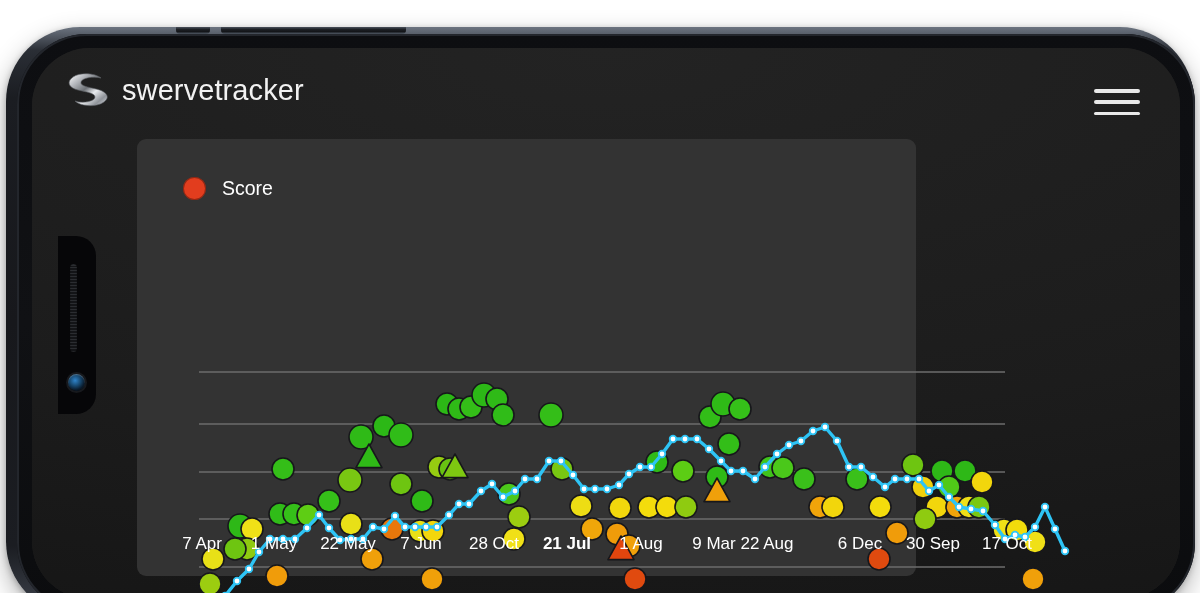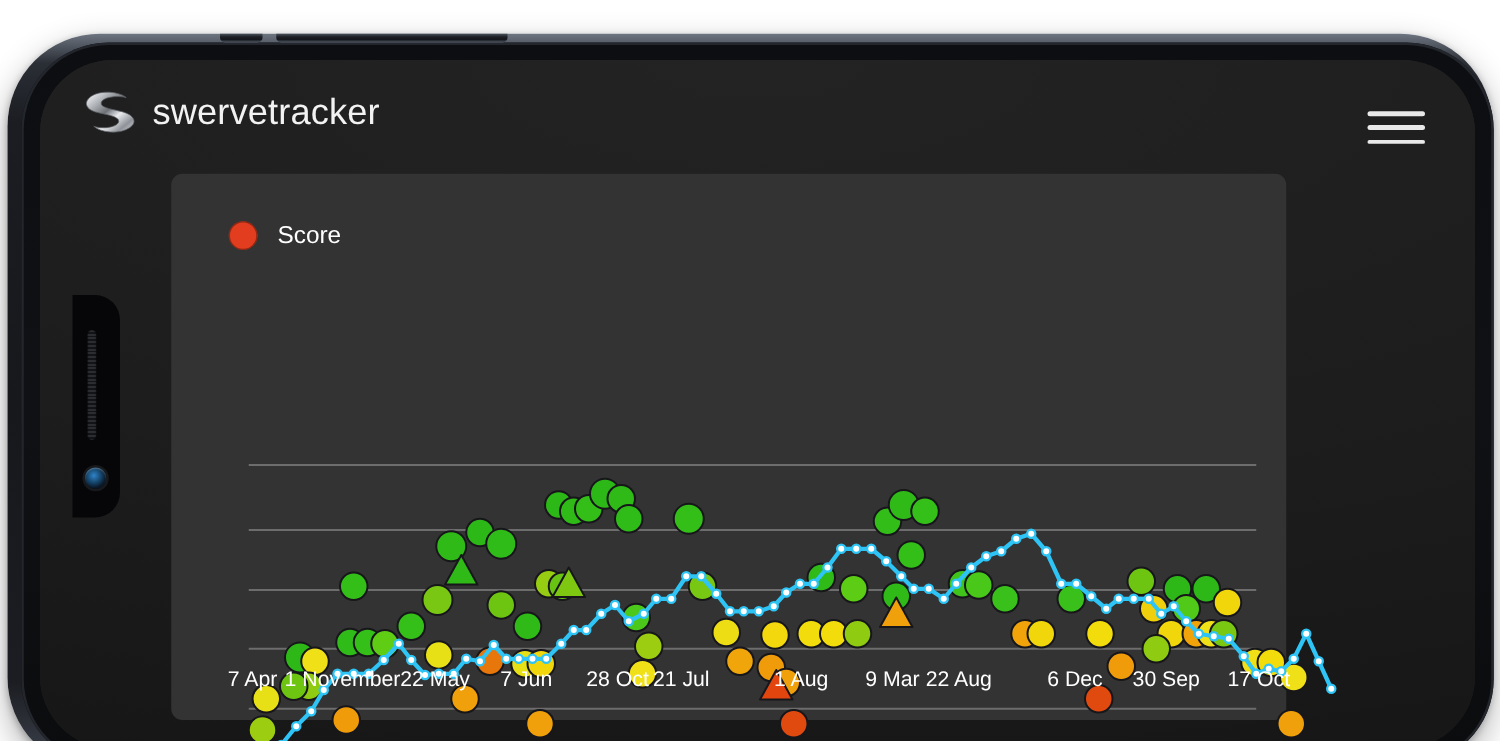--- a/index.html
+++ b/index.html
@@ -71,21 +71,21 @@
     white-space:nowrap;
   }
   .hamburger{
     position:absolute; right:40px; top:41px; width:46px; height:26px;
     display:flex; flex-direction:column; justify-content:space-between; cursor:pointer;
   }
   .hamburger i{ display:block; height:3.5px; background:#e9e9e9; border-radius:2px; }
 
   
   .card{
-    position:absolute; left:105px; top:91px; width:892px; height:437px;
+    position:absolute; left:105px; top:91px; width:779px; height:437px;
     background:#333333; border-radius:9px;
   }
 
   .legend{ position:absolute; left:0; top:0; width:100%; height:100px; }
   .lg-score{ position:absolute; left:46px; top:38px; display:flex; align-items:center; }
   .lg-dot{ width:23px; height:23px; border-radius:50%; background:#e23d1e; box-shadow:inset 0 0 0 1px rgba(0,0,0,.35); }
   .lg-label{ margin-left:16px; color:#fff; font-size:19.5px; }
   .lg-temp{ position:absolute; left:42px; top:72px; display:flex; align-items:center; }
   .lg-line{ position:relative; width:40px; height:20px; }
   .lg-line::before{
@@ -356,25 +356,25 @@
                   <circle cx="878" cy="296" r="3.3" fill="#ffffff" stroke="#2ec4f5" stroke-width="1.8"></circle>
                   <circle cx="888" cy="298" r="3.3" fill="#ffffff" stroke="#2ec4f5" stroke-width="1.8"></circle>
                   <circle cx="898" cy="288" r="3.3" fill="#ffffff" stroke="#2ec4f5" stroke-width="1.8"></circle>
                   <circle cx="908" cy="268" r="3.3" fill="#ffffff" stroke="#2ec4f5" stroke-width="1.8"></circle>
                   <circle cx="918" cy="290" r="3.3" fill="#ffffff" stroke="#2ec4f5" stroke-width="1.8"></circle>
                   <circle cx="928" cy="312" r="3.3" fill="#ffffff" stroke="#2ec4f5" stroke-width="1.8"></circle>
                 </g>
               </svg>
             <div class="xaxis" id="xaxis">
                 <span class="xtick" style="left: 65px;">7 Apr</span>
-                <span class="xtick" style="left: 137px;">1 November</span>
+                <span class="xtick" style="left: 137px;">1 May</span>
                 <span class="xtick" style="left: 211px;">22 May</span>
                 <span class="xtick" style="left: 284px;">7 Jun</span>
                 <span class="xtick" style="left: 357px;">28 Oct</span>
-                <span class="xtick" style="left: 408px;">21 Jul</span>
+                <span class="xtick" style="left: 430px; font-weight: bold;">21 Jul</span>
                 <span class="xtick" style="left: 504px;">1 Aug</span>
                 <span class="xtick" style="left: 577px;">9 Mar</span>
                 <span class="xtick" style="left: 630px;">22 Aug</span>
                 <span class="xtick" style="left: 723px;">6 Dec</span>
                 <span class="xtick" style="left: 796px;">30 Sep</span>
                 <span class="xtick" style="left: 870px;">17 Oct</span>
               </div>
           </div>
 
         </div>

